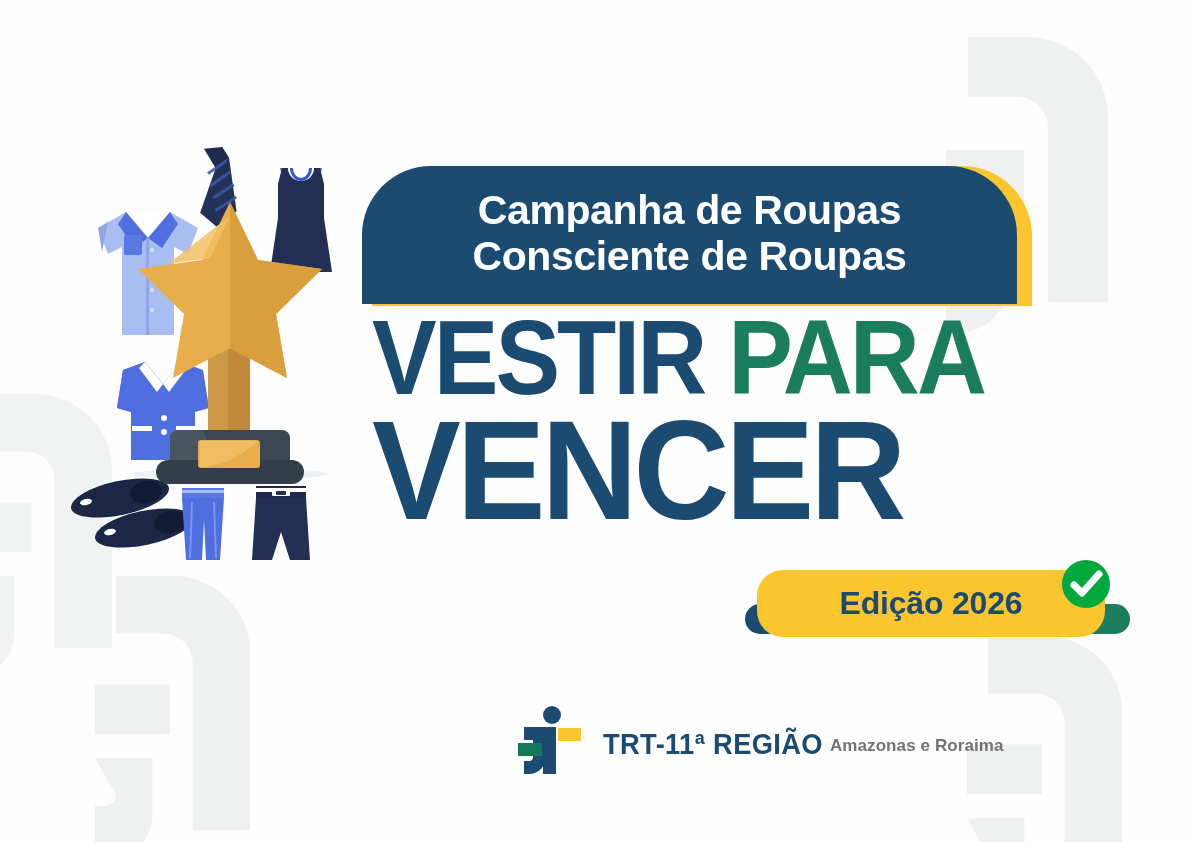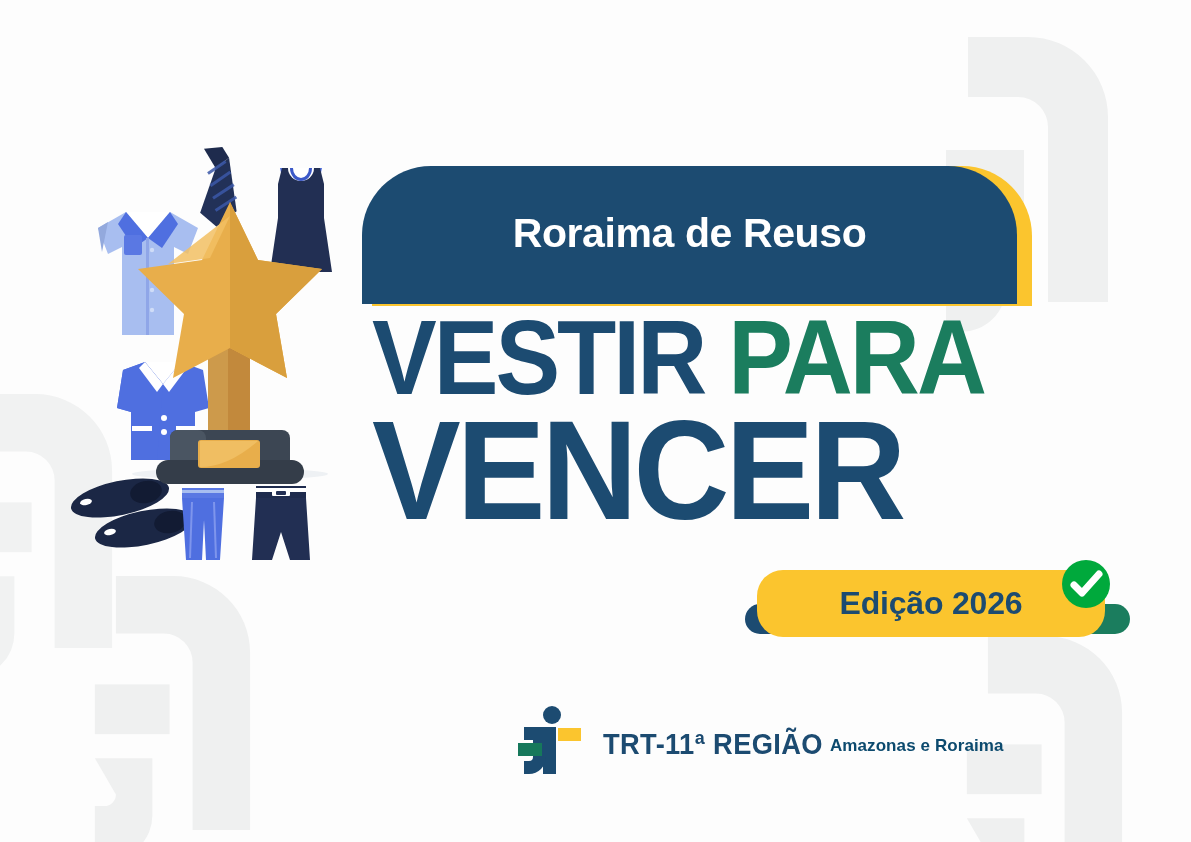--- a/index.html
+++ b/index.html
@@ -146,21 +146,21 @@
     color: #1C4B71;
     font-size: 29px;
     font-weight: bold;
     letter-spacing: 0.4px;
     white-space: nowrap;
     font-family: "Liberation Sans", sans-serif;
     transform: scaleX(0.94);
   }
   .logo-sub {
     margin-top: 10px;
-    color: #0c4a6e;
+    color: #737373;
     font-size: 17px;
     font-weight: bold;
     letter-spacing: 0.1px;
     white-space: nowrap;
     font-family: "Liberation Sans", sans-serif;
   }
 
   
   .illo {
     position: absolute;
@@ -300,21 +300,22 @@
         <rect x="196" y="358" width="50" height="4" fill="#ffffff"></rect>
         <rect x="212" y="360" width="18" height="6" rx="1" fill="#ffffff"></rect>
         <rect x="216" y="361" width="10" height="4" rx="1" fill="#222F53"></rect>
       </g>
     </svg>
   </div>
 
   <div class="pill-wrap">
     <div class="pill-outline"></div>
     <div class="pill">
-      <div class="pill-line">Roraima de Reuso</div>
+      <div class="pill-line">Campanha de Roupas</div>
+      <div class="pill-line">Consciente de Roupas</div>
     </div>
   </div>
 
   <div class="title-1">
     <span class="tw-navy">VESTIR </span><span class="tw-green">PARA</span>
   </div>
   <div class="title-2">VENCER</div>
 
   <div class="badge-wrap">
     <div class="badge-bar-navy"></div>

